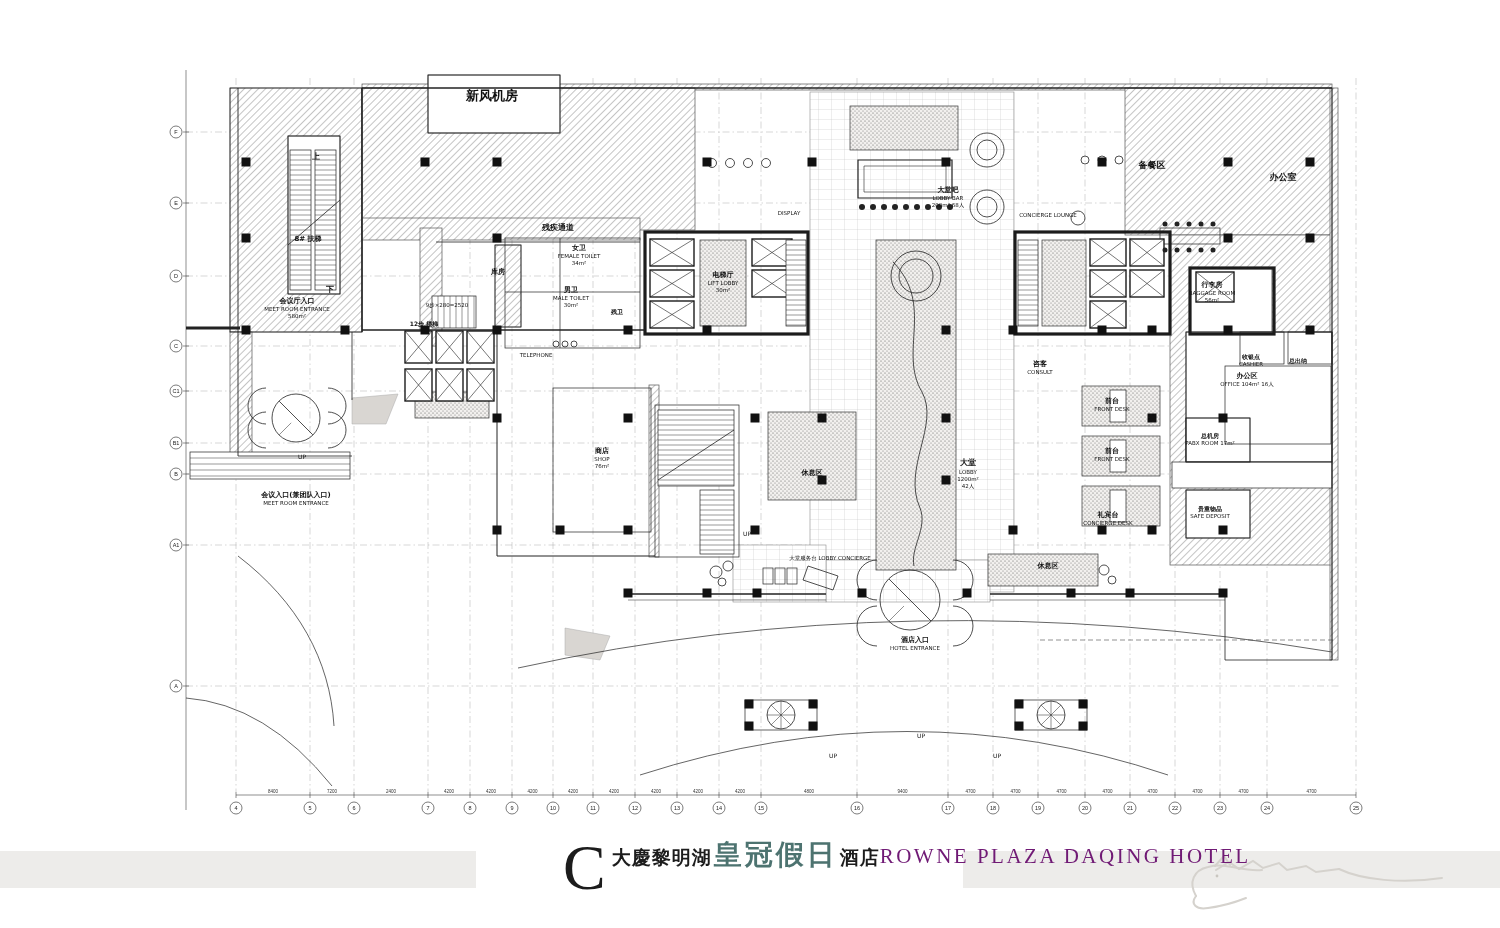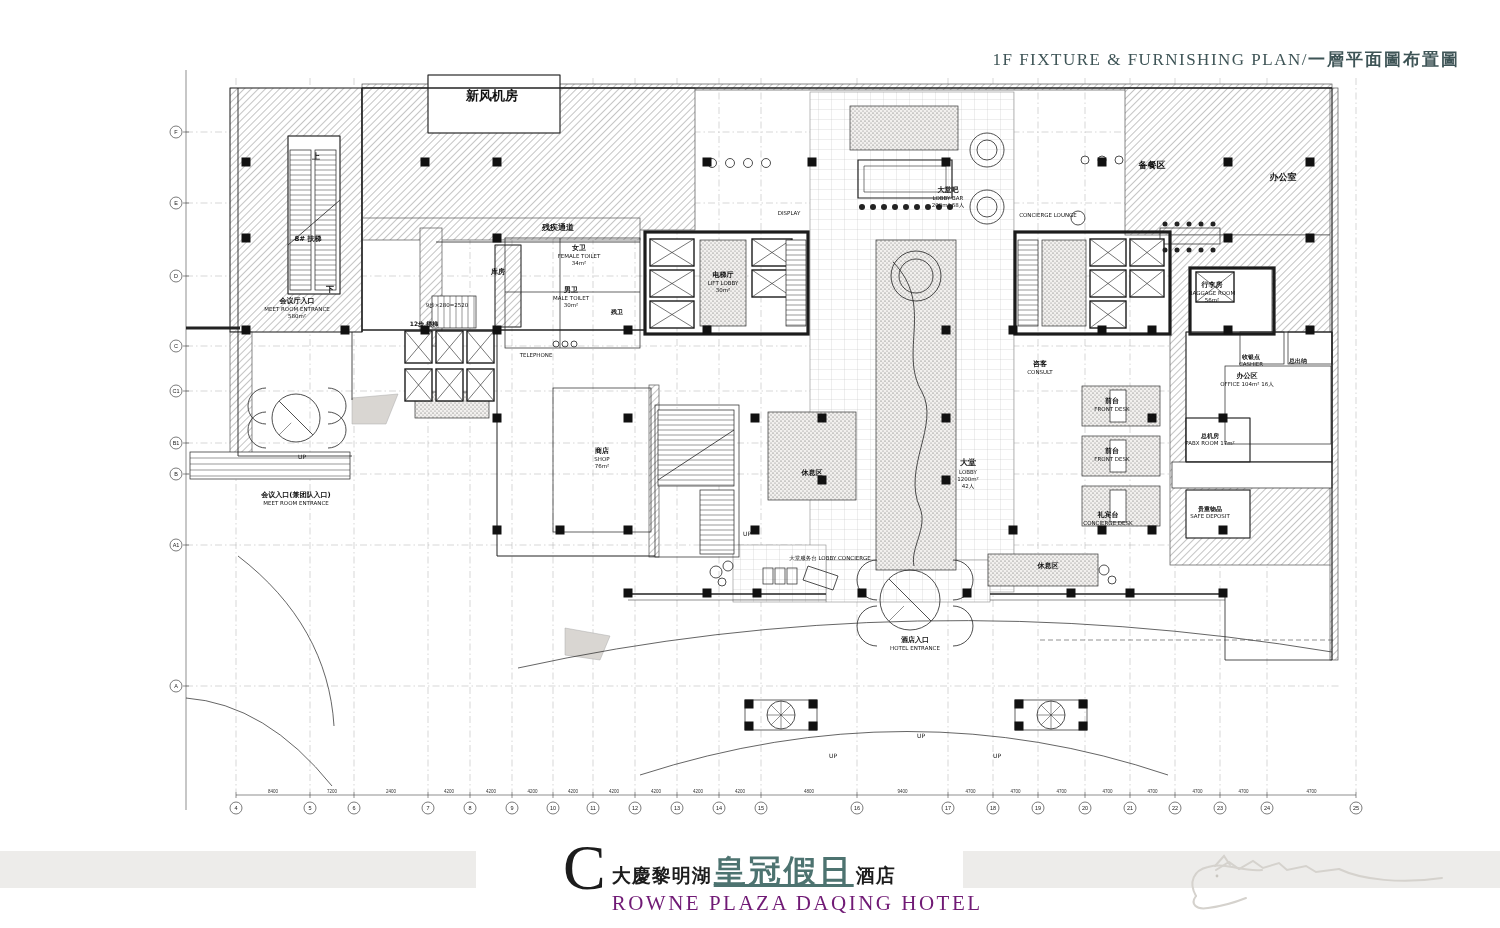--- a/index.html
+++ b/index.html
@@ -10,35 +10,32 @@
       font-family:"Liberation Serif","DejaVu Serif",serif;
       font-size:17px;letter-spacing:1.5px;color:#3e5456;font-weight:500;}
   .sheet-title .cjk{font-weight:700;letter-spacing:2px;}
   .bar{position:absolute;top:851px;height:37px;background:#edecea;}
   .bar.left{left:0;width:476px;}
   .bar.right{left:963px;width:537px;}
   .logo{position:absolute;left:563px;top:840px;width:392px;height:60px;
         display:flex;align-items:flex-start;}
   .logo .big-c{font-family:"Liberation Serif","DejaVu Serif",serif;
         font-size:64px;line-height:56px;color:#1c1c1c;margin-right:6px;}
-  .logo .stack{display:flex;flex-direction:column;margin-top:18px;}
+  .logo .stack{display:flex;flex-direction:row;margin-top:2px;}
   .logo .cn-line{display:flex;align-items:baseline;line-height:26px;white-space:nowrap;}
   .logo .cn-pre,.logo .cn-suf{font-size:19px;font-weight:700;color:#1c1c1c;letter-spacing:1px;}
-  .logo .cn-brand{font-size:32px;font-weight:700;color:#4d7370;letter-spacing:3px;margin:0 2px;text-decoration:underline;}
+  .logo .cn-brand{font-size:28px;font-weight:700;color:#4d7370;letter-spacing:3px;margin:0 2px;}
   .logo .en-line{font-family:"Liberation Serif","DejaVu Serif",serif;
         font-size:21px;letter-spacing:2.5px;color:#701a75;margin-top:2px;white-space:nowrap;}
   .horse{position:absolute;left:1150px;top:848px;}
 </style>
 </head>
 <body>
 <div id="page">
 
-<div class="sheet-title">
-  <span>1F  FIXTURE  &amp;  FURNISHING  PLAN</span><span>/</span><span class="cjk">一層平面圖布置圖</span>
-</div>
 
 <svg id="plan-svg" width="1500" height="928" viewBox="0 0 1500 928">
   <defs>
     <pattern id="hatchP" width="5" height="5" patternTransform="rotate(45)" patternUnits="userSpaceOnUse">
       <rect width="5" height="5" fill="#ffffff"></rect>
       <line x1="0" y1="0" x2="0" y2="5" stroke="#8a8a8a" stroke-width="1"></line>
     </pattern>
     <pattern id="stipP" width="4" height="4" patternUnits="userSpaceOnUse">
       <rect width="4" height="4" fill="#f2f0ee"></rect>
       <circle cx="1" cy="1" r="0.55" fill="#555"></circle>

